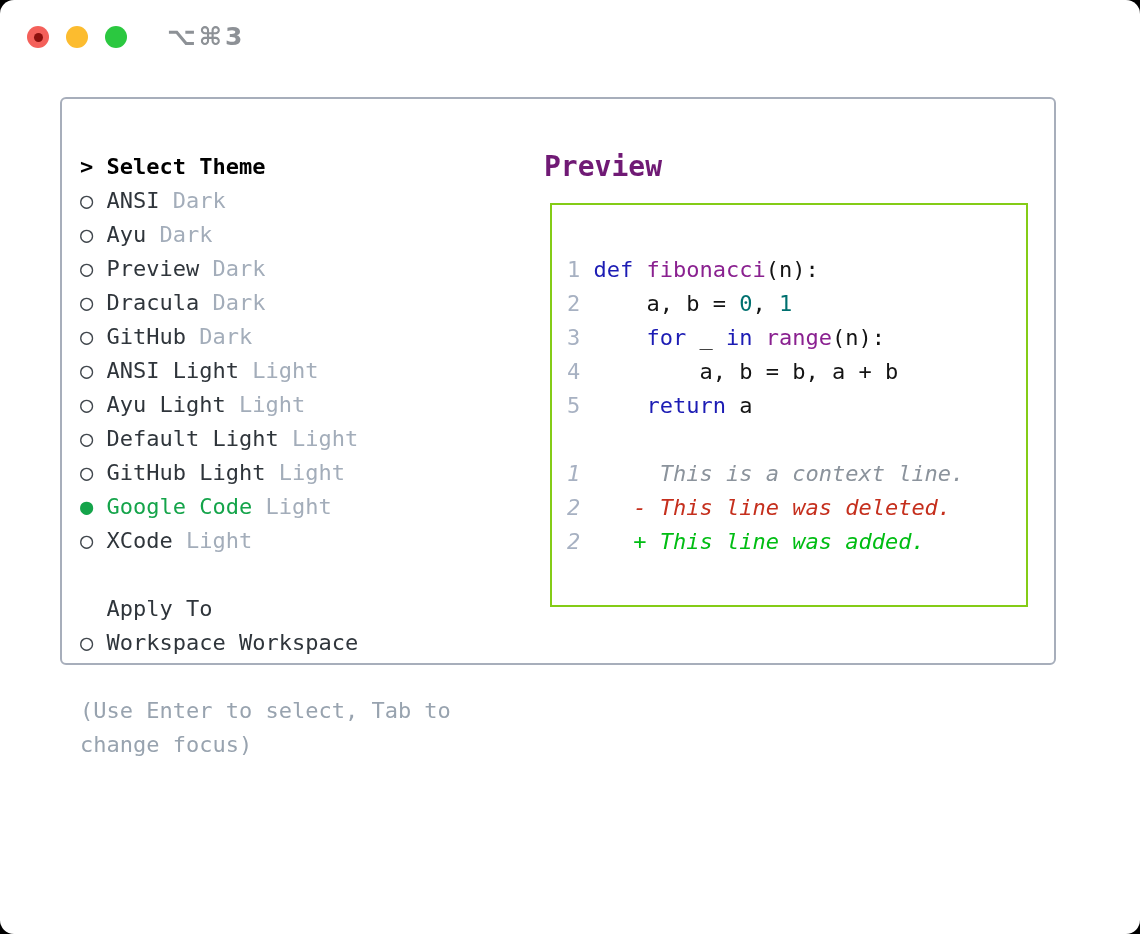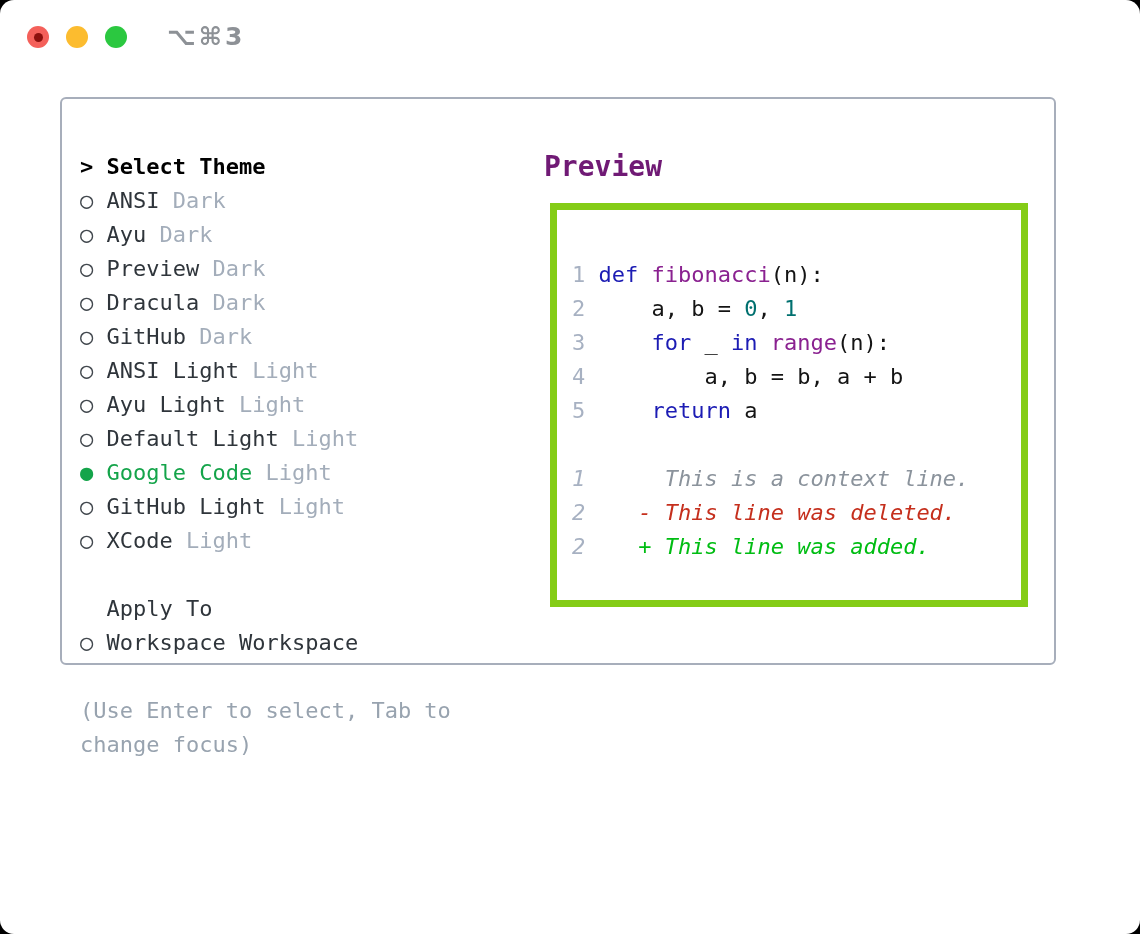--- a/index.html
+++ b/index.html
@@ -45,21 +45,21 @@
   .sfx  { color:#a3adba; }
   .muted { color:#98a3af; }
 
   
   .preview-label {
     position:absolute; left:482px; top:51px; height:34px; line-height:34px;
     font-size:28px; font-weight:bold; color:#701a75; white-space:pre;
   }
   .preview-box {
     position:absolute; left:488px; top:104px; width:478px; height:404px;
-    border:7px solid #84cc16; background:#fff; overflow:hidden;
+    border:2px solid #84cc16; background:#fff; overflow:hidden;
   }
   .code-area { padding:48px 8px 0 15px; font-size:22px; }
   .cline { height:34px; line-height:34px; white-space:pre; }
   .ln    { color:#a7b1c2; }
   .c-pl  { color:#141414; }
   .c-kw  { color:#1c1cb4; }
   .c-fn  { color:#8a2190; }
   .c-lit { color:#00706f; }
   .diff-block { margin-top:34px;font-style:italic; }
   .d-context { color:#8b939c; }
@@ -84,22 +84,22 @@
     <div class="left-col" id="theme-rows">
         <div class="row"><span class="hdr">&gt;</span><span> </span><span class="hdr">Select Theme</span></div>
         <div class="row"><span class="mk">○</span><span> </span><span class="nm">ANSI</span><span> </span><span class="sfx">Dark</span></div>
         <div class="row"><span class="mk">○</span><span> </span><span class="nm">Ayu</span><span> </span><span class="sfx">Dark</span></div>
         <div class="row"><span class="mk">○</span><span> </span><span class="nm">Preview</span><span> </span><span class="sfx">Dark</span></div>
         <div class="row"><span class="mk">○</span><span> </span><span class="nm">Dracula</span><span> </span><span class="sfx">Dark</span></div>
         <div class="row"><span class="mk">○</span><span> </span><span class="nm">GitHub</span><span> </span><span class="sfx">Dark</span></div>
         <div class="row"><span class="mk">○</span><span> </span><span class="nm">ANSI Light</span><span> </span><span class="sfx">Light</span></div>
         <div class="row"><span class="mk">○</span><span> </span><span class="nm">Ayu Light</span><span> </span><span class="sfx">Light</span></div>
         <div class="row"><span class="mk">○</span><span> </span><span class="nm">Default Light</span><span> </span><span class="sfx">Light</span></div>
+        <div class="row"><span class="mk">○</span><span> </span><span class="nm">GitHub Light</span><span> </span><span class="sfx">Light</span></div>
         <div class="row"><span class="mk sel">●</span><span> </span><span class="nm sel">Google Code</span><span> </span><span class="sfx">Light</span></div>
-        <div class="row"><span class="mk">○</span><span> </span><span class="nm">GitHub Light</span><span> </span><span class="sfx">Light</span></div>
         <div class="row"><span class="mk">○</span><span> </span><span class="nm">XCode</span><span> </span><span class="sfx">Light</span></div>
         <div class="row blank"></div>
         <div class="row"><span>  </span><span class="nm">Apply To</span></div>
         <div class="row"><span class="mk">○</span><span> </span><span class="nm">Workspace Workspace</span></div>
         <div class="row blank"></div>
         <div class="row"><span class="muted">(Use Enter to select, Tab to</span></div>
         <div class="row"><span class="muted">change focus)</span></div>
       </div>
 
     <div class="preview-label">Preview</div>

